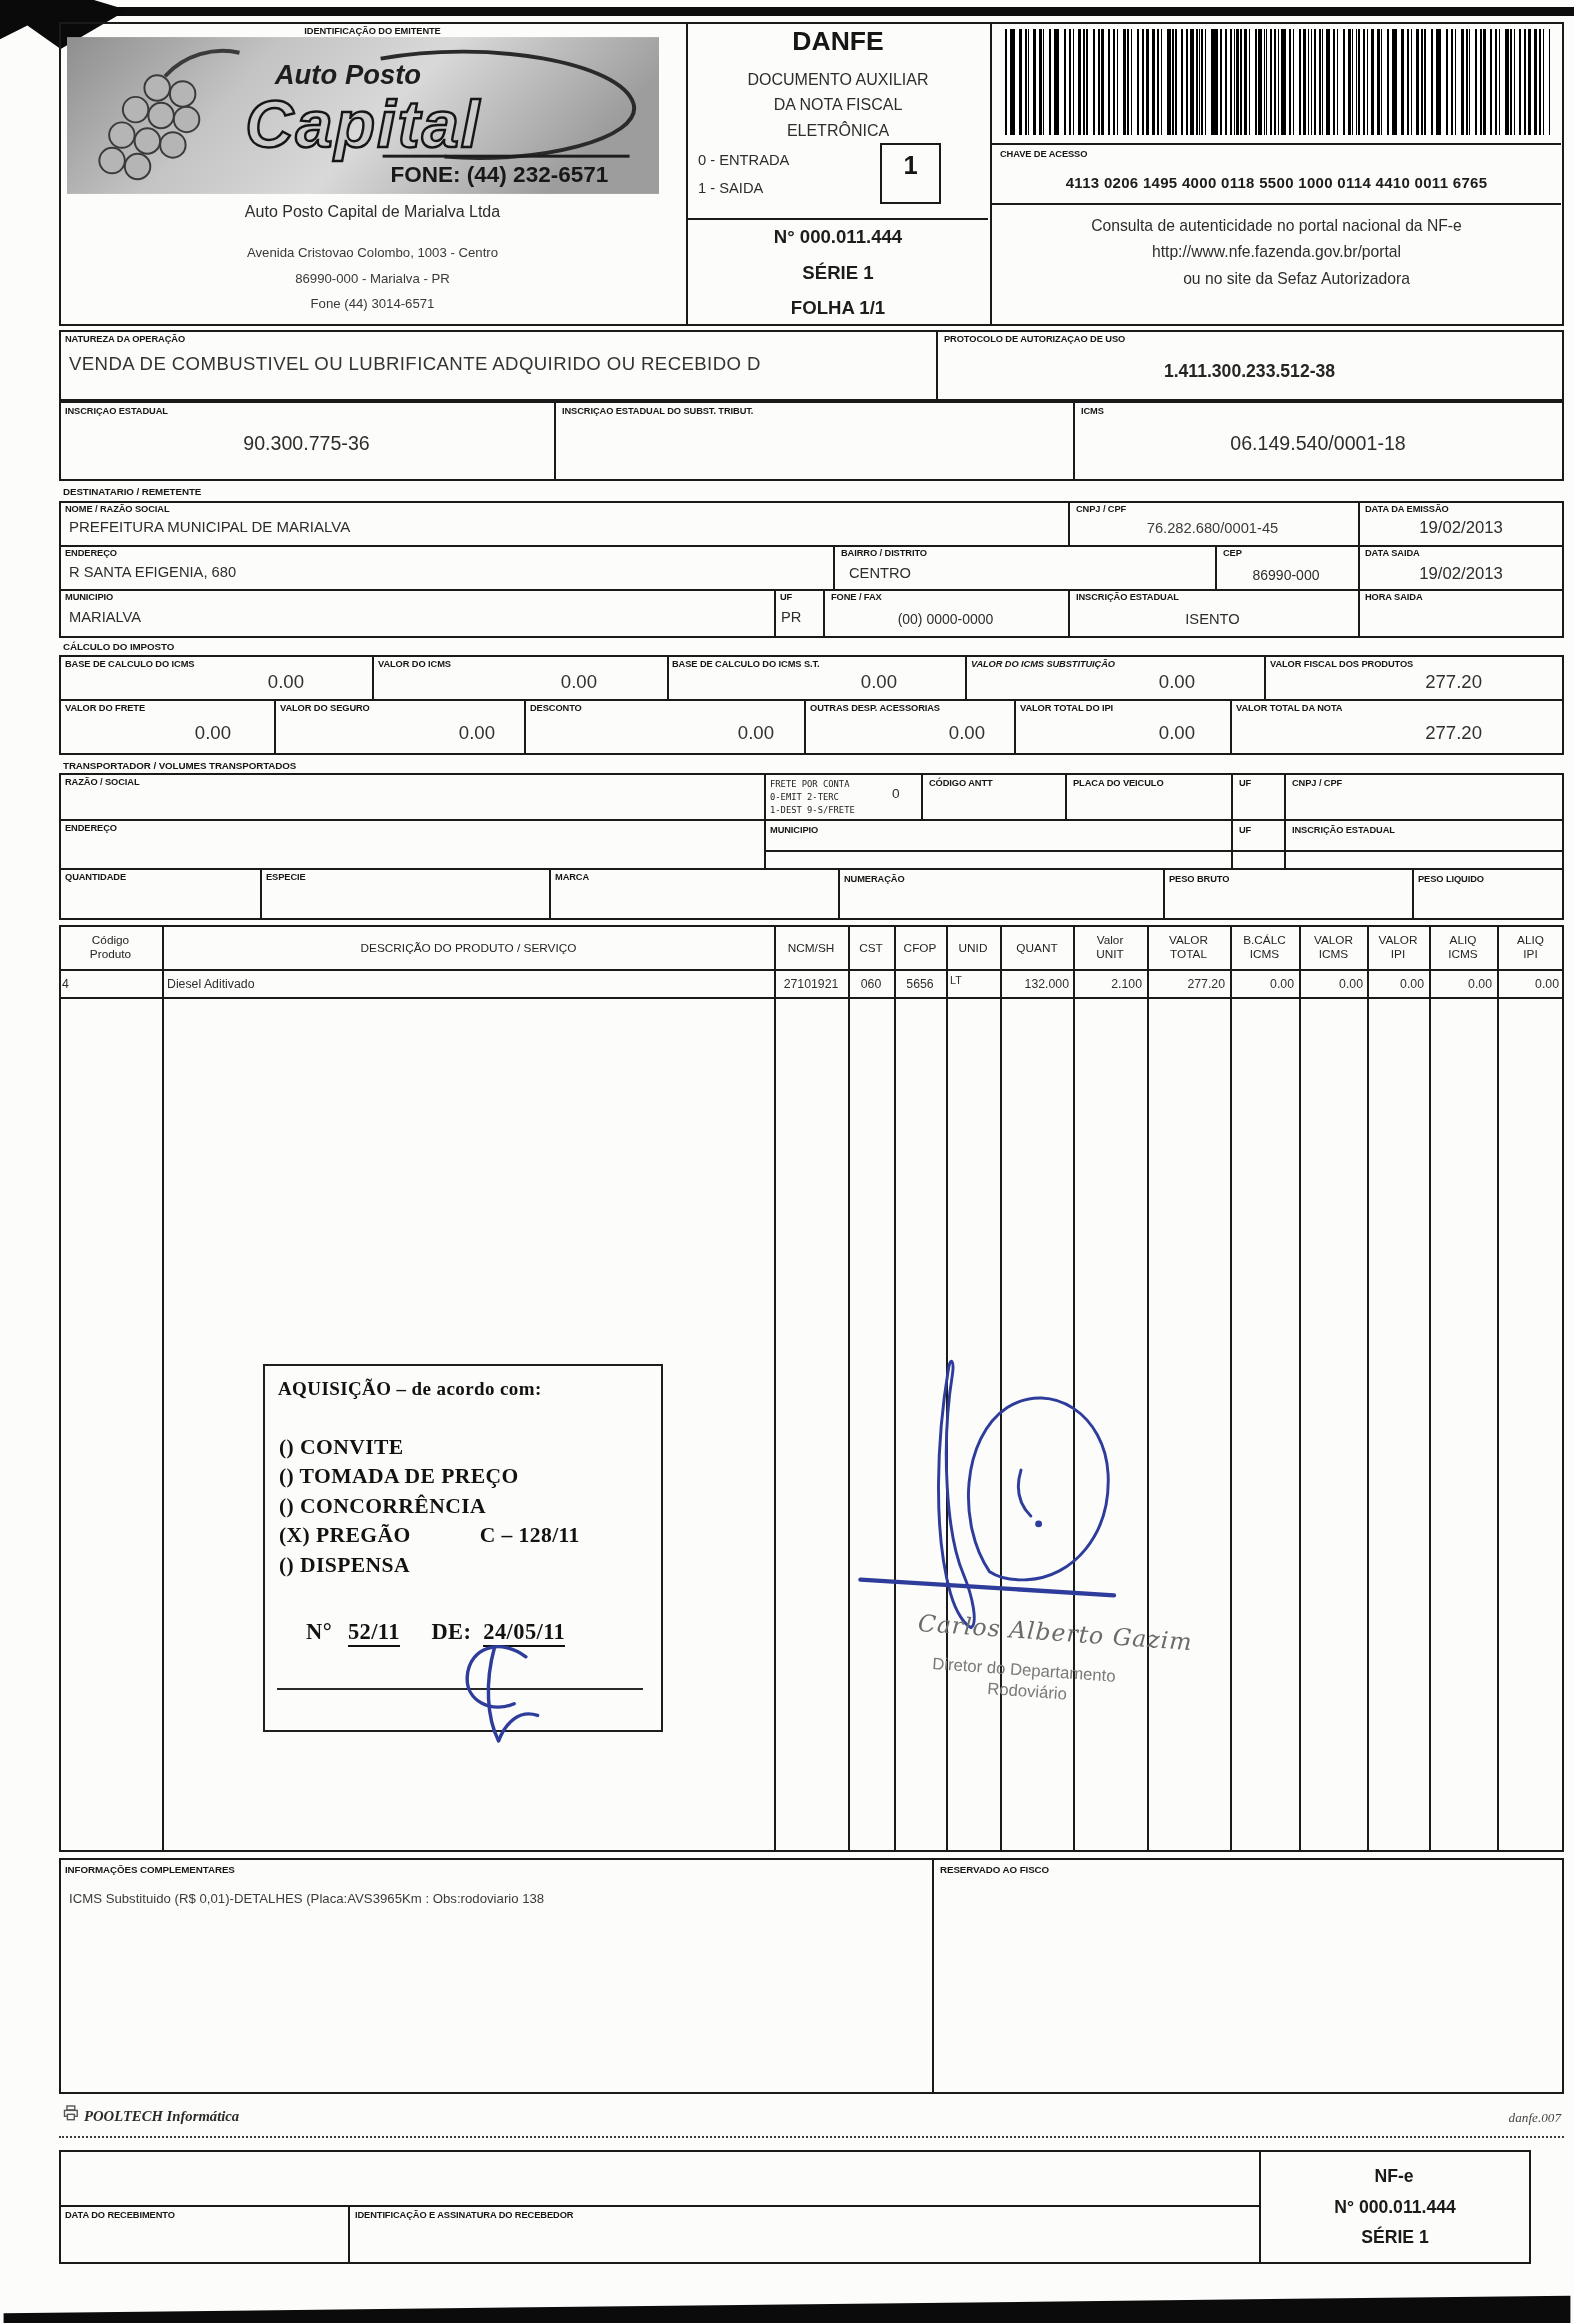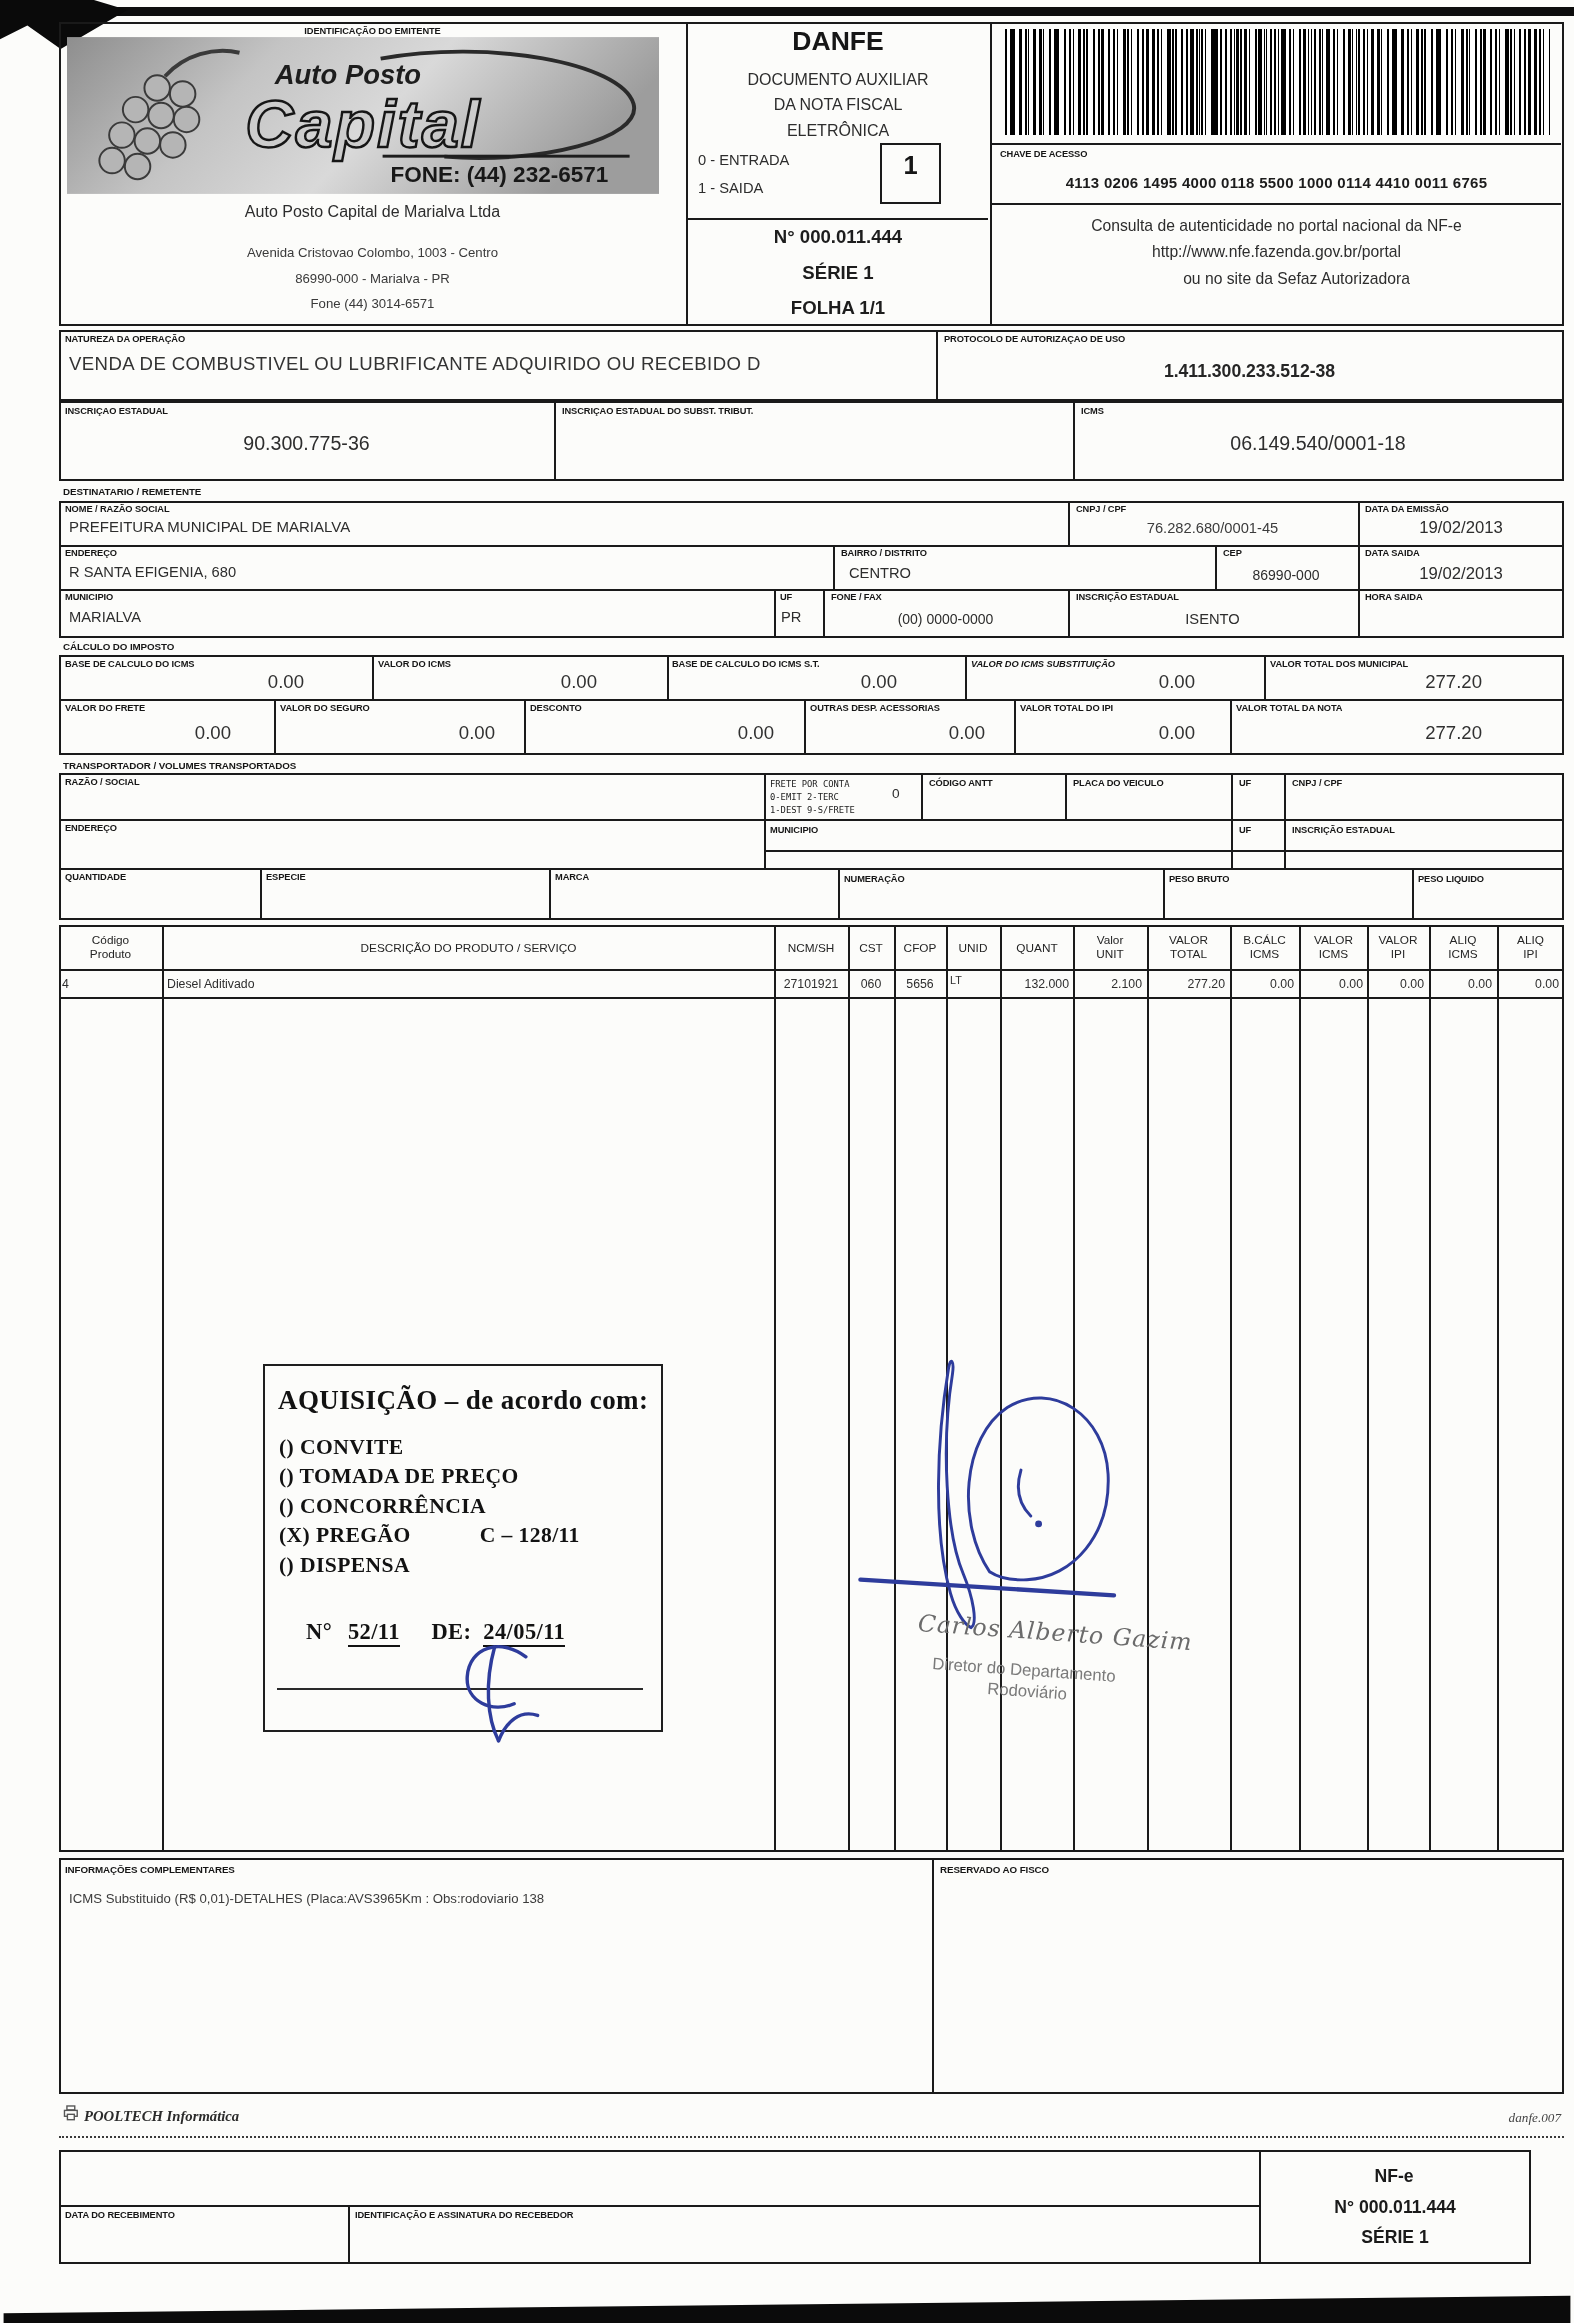--- a/index.html
+++ b/index.html
@@ -161,21 +161,21 @@
   <div class="vl" style="left:965px;top:655px;height:44px;"></div>
   <div class="vl" style="left:1264px;top:655px;height:44px;"></div>
   <div class="lbl" style="left:65px;top:659px;">BASE DE CALCULO DO ICMS</div>
   <div class="val num" style="left:59px;width:245px;top:671px;">0.00</div>
   <div class="lbl" style="left:378px;top:659px;">VALOR DO ICMS</div>
   <div class="val num" style="left:372px;width:225px;top:671px;">0.00</div>
   <div class="lbl" style="left:672px;top:659px;">BASE DE CALCULO DO ICMS S.T.</div>
   <div class="val num" style="left:667px;width:230px;top:671px;">0.00</div>
   <div class="lbl" style="left:971px;top:659px;font-style:italic;">VALOR DO ICMS SUBSTITUIÇÃO</div>
   <div class="val num" style="left:965px;width:230px;top:671px;">0.00</div>
-  <div class="lbl" style="left:1270px;top:659px;">VALOR TOTAL DOS MUNICIPAL</div>
+  <div class="lbl" style="left:1270px;top:659px;">VALOR FISCAL DOS PRODUTOS</div>
   <div class="val num" style="left:1264px;width:218px;top:671px;">277.20</div>
   <div class="vl" style="left:274px;top:699px;height:56px;"></div>
   <div class="vl" style="left:524px;top:699px;height:56px;"></div>
   <div class="vl" style="left:804px;top:699px;height:56px;"></div>
   <div class="vl" style="left:1014px;top:699px;height:56px;"></div>
   <div class="vl" style="left:1230px;top:699px;height:56px;"></div>
   <div class="lbl" style="left:65px;top:703px;">VALOR DO FRETE</div>
   <div class="val num" style="left:59px;width:172px;top:722px;">0.00</div>
   <div class="lbl" style="left:280px;top:703px;">VALOR DO SEGURO</div>
   <div class="val num" style="left:274px;width:221px;top:722px;">0.00</div>
@@ -287,21 +287,21 @@
   <div class="td tdr" style="left:1073px;width:69px;top:977px;text-align:right;">2.100</div>
   <div class="td tdr" style="left:1147px;width:78px;top:977px;text-align:right;">277.20</div>
   <div class="td tdr" style="left:1230px;width:64px;top:977px;text-align:right;">0.00</div>
   <div class="td tdr" style="left:1299px;width:64px;top:977px;text-align:right;">0.00</div>
   <div class="td tdr" style="left:1367px;width:57px;top:977px;text-align:right;">0.00</div>
   <div class="td tdr" style="left:1429px;width:63px;top:977px;text-align:right;">0.00</div>
   <div class="td tdr" style="left:1497px;width:62px;top:977px;text-align:right;">0.00</div>
   <div class="hl" style="left:59px;top:997px;width:1505px;"></div>
 
   <div class="box" style="left:263px;top:1364px;width:400px;height:368px;border-width:2.5px;border-color:#1e1e1e;"></div>
-  <div class="stampline" style="left:278px;top:1374px;font-size:27px;margin-top:12px;">AQUISIÇÃO – de acordo com:</div>
+  <div class="stampline" style="left:278px;top:1374px;font-size:19px;">AQUISIÇÃO – de acordo com:</div>
   <div class="stampline" style="left:279px;top:1433px;text-align:center;">() CONVITE</div>
   <div class="stampline" style="left:279px;top:1462px;">() TOMADA DE PREÇO</div>
   <div class="stampline" style="left:279px;top:1492px;">() CONCORRÊNCIA</div>
   <div class="stampline" style="left:279px;top:1521px;">
     <span>(X) PREGÃO</span><span style="margin-left:69px;">C – 128/11</span>
   </div>
   <div class="stampline" style="left:279px;top:1551px;">() DISPENSA</div>
   <div class="stampline" style="left:306px;top:1617px;font-size:22.5px;">
     <span>N°</span>
     <span class="underl" style="margin-left:9.8px;">52/11</span>

